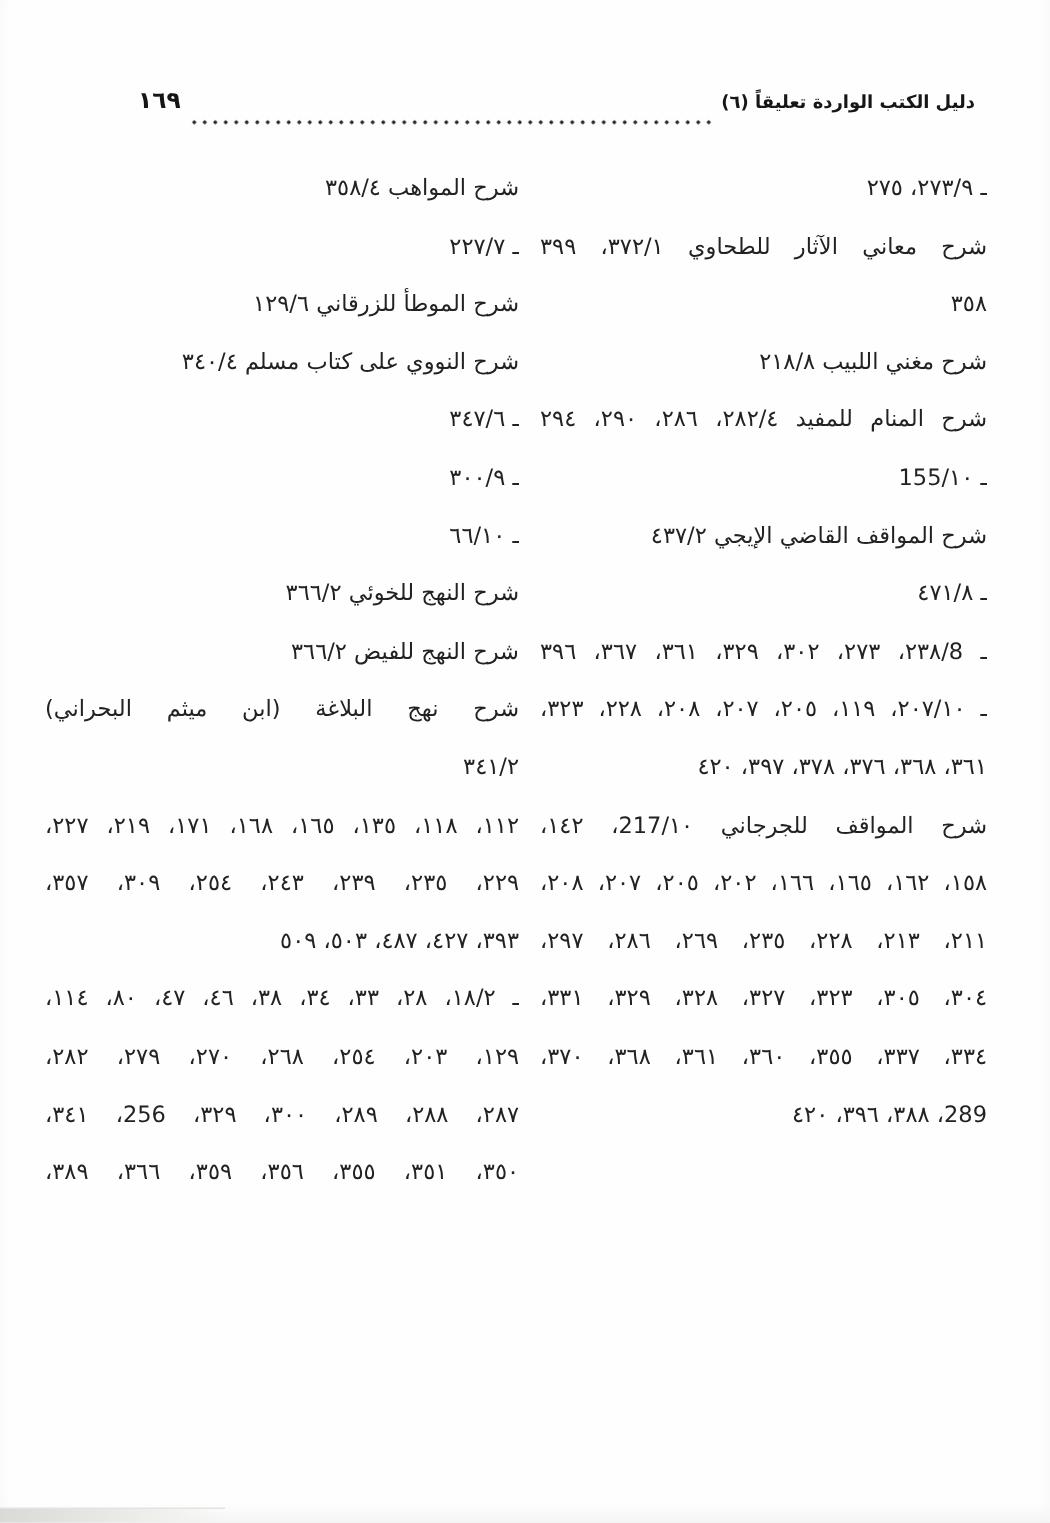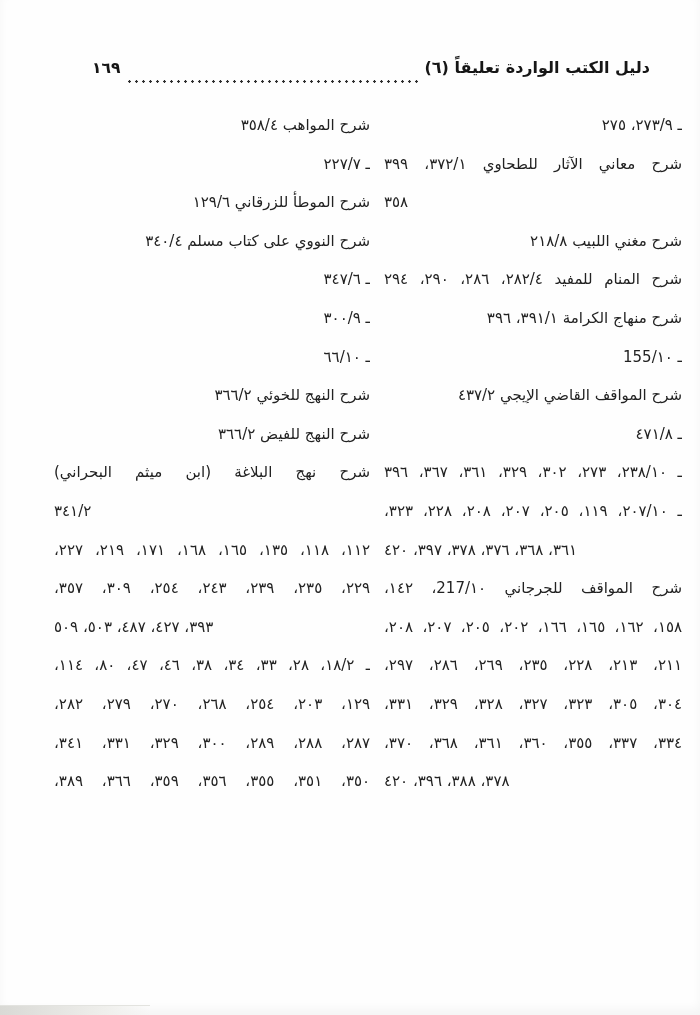--- a/index.html
+++ b/index.html
@@ -20,44 +20,44 @@
     position:absolute;left:0;bottom:0;width:150px;height:9px;
     background:linear-gradient(to right,#d9d9d5,#efefec 70%,transparent);
     border-top:1px solid #e3e3df;
   }
   
   .header{
     position:absolute;top:58px;right:50px;left:92px;height:30px;
     display:flex;align-items:baseline;direction:rtl;
   }
   .header .title{
-    font-weight:bold;font-size:16px;white-space:nowrap;color:#161616;
+    font-weight:bold;font-size:12px;white-space:nowrap;color:#161616;
   }
   .leader{
     flex:1;height:7px;margin:0 6px;align-self:flex-end;
     margin-bottom:3px;
     background-image:radial-gradient(circle,#2d2d2d 1.15px,transparent 1.45px);
     background-size:7px 7px;background-position:0 100%;background-repeat:repeat-x;
   }
   .header .pagenum{
     font-weight:bold;font-size:15.5px;white-space:nowrap;color:#161616;
   }
   
   .col{
     position:absolute;top:106px;direction:rtl;
-    font-size:15px;color:#222;margin-left:24px;
+    font-size:15px;color:#222;
   }
   .col-right{left:360px;width:298px;}
   .col-left{left:30px;width:316px;}
   .line{
     height:38.6px;line-height:38.6px;
     overflow:hidden;
   }
   .line.right{text-align:right;white-space:nowrap;}
-  .line.center{text-align:left;white-space:nowrap;}
+  .line.center{text-align:right;white-space:nowrap;}
   .line.justify{
     text-align:justify;
     text-align-last:justify;
     white-space:nowrap;
   }
 </style>
 </head>
 <body>
 
 <div class="page">
@@ -67,51 +67,50 @@
     <span class="leader"></span>
     <span class="pagenum">١٦٩</span>
   </div>
 
   <div class="col col-right">
       <div class="line right">ـ ٢٧٣/٩، ٢٧٥</div>
       <div class="line justify">شرح معاني الآثار للطحاوي ٣٧٢/١، ٣٩٩</div>
       <div class="line center">٣٥٨</div>
       <div class="line right">شرح مغني اللبيب ٢١٨/٨</div>
       <div class="line justify">شرح المنام للمفيد ٢٨٢/٤، ٢٨٦، ٢٩٠، ٢٩٤</div>
-      <div class="line right">شرح منهاج الكرامة ٣٩١/١، ٣٩٦</div>
       <div class="line right">ـ 155/١٠</div>
       <div class="line right">شرح المواقف القاضي الإيجي ٤٣٧/٢</div>
       <div class="line right">ـ ٤٧١/٨</div>
-      <div class="line justify">ـ ٢٣٨/١٠، ٢٧٣، ٣٠٢، ٣٢٩، ٣٦١، ٣٦٧، ٣٩٦</div>
+      <div class="line justify">ـ ٢٣٨/8، ٢٧٣، ٣٠٢، ٣٢٩، ٣٦١، ٣٦٧، ٣٩٦</div>
       <div class="line justify">ـ ٢٠٧/١٠، ١١٩، ٢٠٥، ٢٠٧، ٢٠٨، ٢٢٨، ٣٢٣،</div>
       <div class="line center">٣٦١، ٣٦٨، ٣٧٦، ٣٧٨، ٣٩٧، ٤٢٠</div>
       <div class="line justify">شرح المواقف للجرجاني 217/١٠، ١٤٢،</div>
       <div class="line justify">١٥٨، ١٦٢، ١٦٥، ١٦٦، ٢٠٢، ٢٠٥، ٢٠٧، ٢٠٨،</div>
       <div class="line justify">٢١١، ٢١٣، ٢٢٨، ٢٣٥، ٢٦٩، ٢٨٦، ٢٩٧،</div>
       <div class="line justify">٣٠٤، ٣٠٥، ٣٢٣، ٣٢٧، ٣٢٨، ٣٢٩، ٣٣١،</div>
       <div class="line justify">٣٣٤، ٣٣٧، ٣٥٥، ٣٦٠، ٣٦١، ٣٦٨، ٣٧٠،</div>
-      <div class="line center">٣٧٨، ٣٨٨، ٣٩٦، ٤٢٠</div>
+      <div class="line center">289، ٣٨٨، ٣٩٦، ٤٢٠</div>
     </div>
 
   <div class="col col-left">
       <div class="line right">شرح المواهب ٣٥٨/٤</div>
       <div class="line right">ـ ٢٢٧/٧</div>
       <div class="line right">شرح الموطأ للزرقاني ١٢٩/٦</div>
       <div class="line right">شرح النووي على كتاب مسلم ٣٤٠/٤</div>
       <div class="line right">ـ ٣٤٧/٦</div>
       <div class="line right">ـ ٣٠٠/٩</div>
       <div class="line right">ـ ٦٦/١٠</div>
       <div class="line right">شرح النهج للخوئي ٣٦٦/٢</div>
       <div class="line right">شرح النهج للفيض ٣٦٦/٢</div>
       <div class="line justify">شرح نهج البلاغة (ابن ميثم البحراني)</div>
       <div class="line center">٣٤١/٢</div>
       <div class="line justify">١١٢، ١١٨، ١٣٥، ١٦٥، ١٦٨، ١٧١، ٢١٩، ٢٢٧،</div>
       <div class="line justify">٢٢٩، ٢٣٥، ٢٣٩، ٢٤٣، ٢٥٤، ٣٠٩، ٣٥٧،</div>
       <div class="line center">٣٩٣، ٤٢٧، ٤٨٧، ٥٠٣، ٥٠٩</div>
       <div class="line justify">ـ ١٨/٢، ٢٨، ٣٣، ٣٤، ٣٨، ٤٦، ٤٧، ٨٠، ١١٤،</div>
       <div class="line justify">١٢٩، ٢٠٣، ٢٥٤، ٢٦٨، ٢٧٠، ٢٧٩، ٢٨٢،</div>
-      <div class="line justify">٢٨٧، ٢٨٨، ٢٨٩، ٣٠٠، ٣٢٩، ٣٣١، ٣٤١،</div>
+      <div class="line justify">٢٨٧، ٢٨٨، ٢٨٩، ٣٠٠، ٣٢٩، 256، ٣٤١،</div>
       <div class="line justify">٣٥٠، ٣٥١، ٣٥٥، ٣٥٦، ٣٥٩، ٣٦٦، ٣٨٩،</div>
     </div>
 
   <div class="edge-artifact"></div>
 
 </div>
 
 </body></html>

